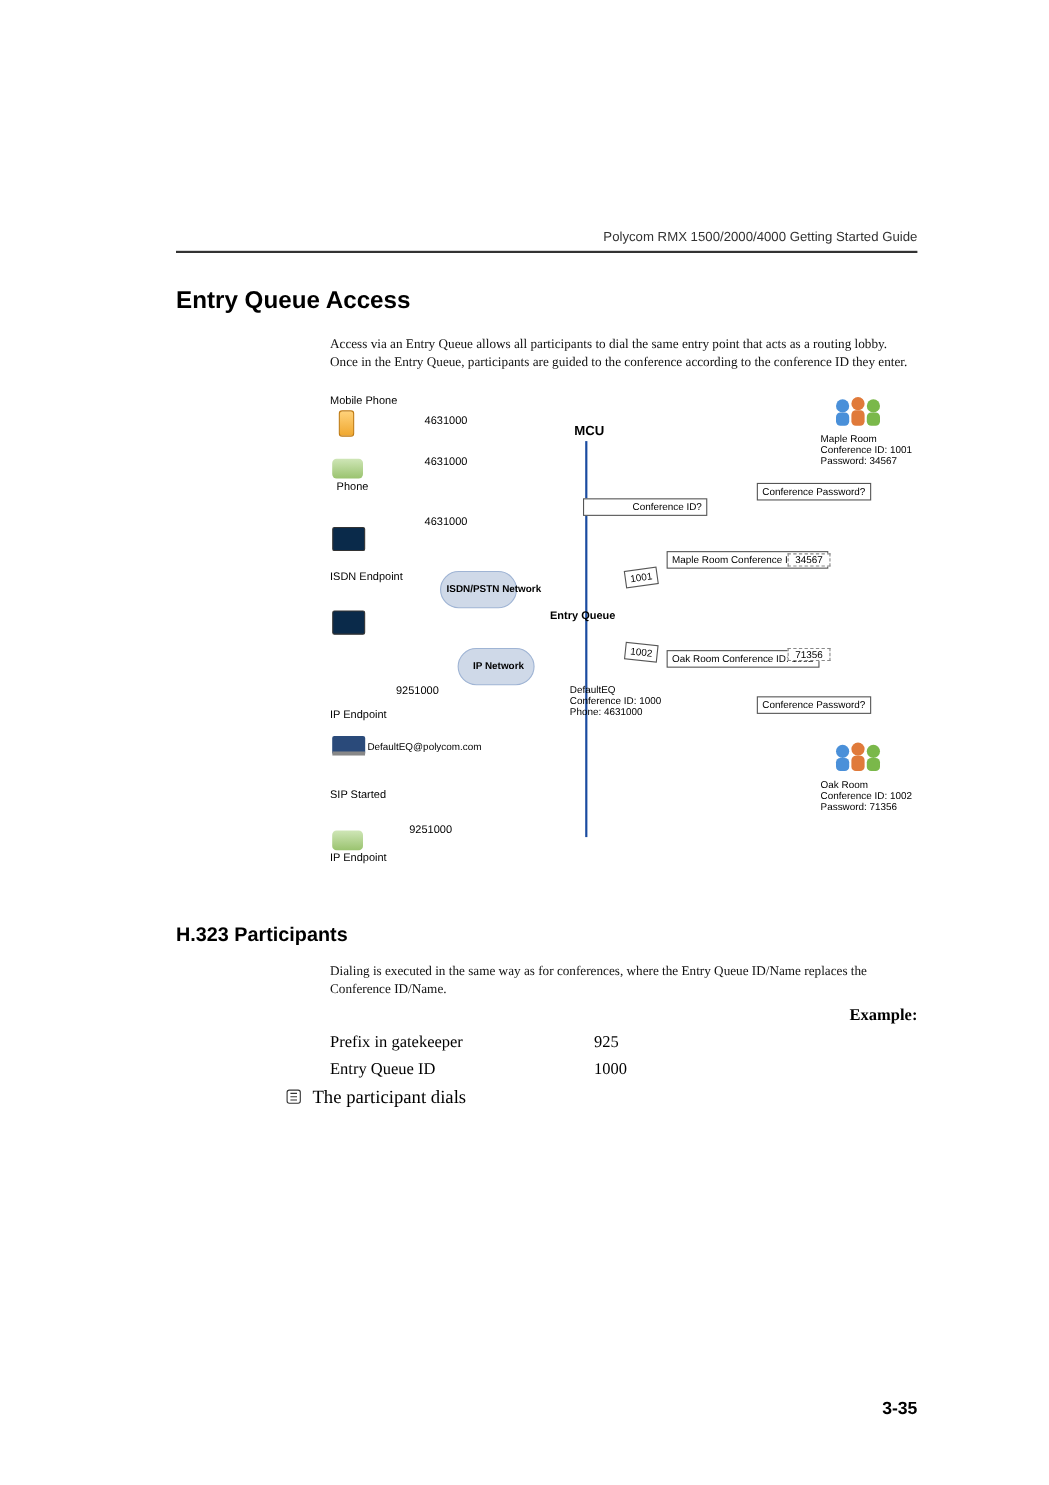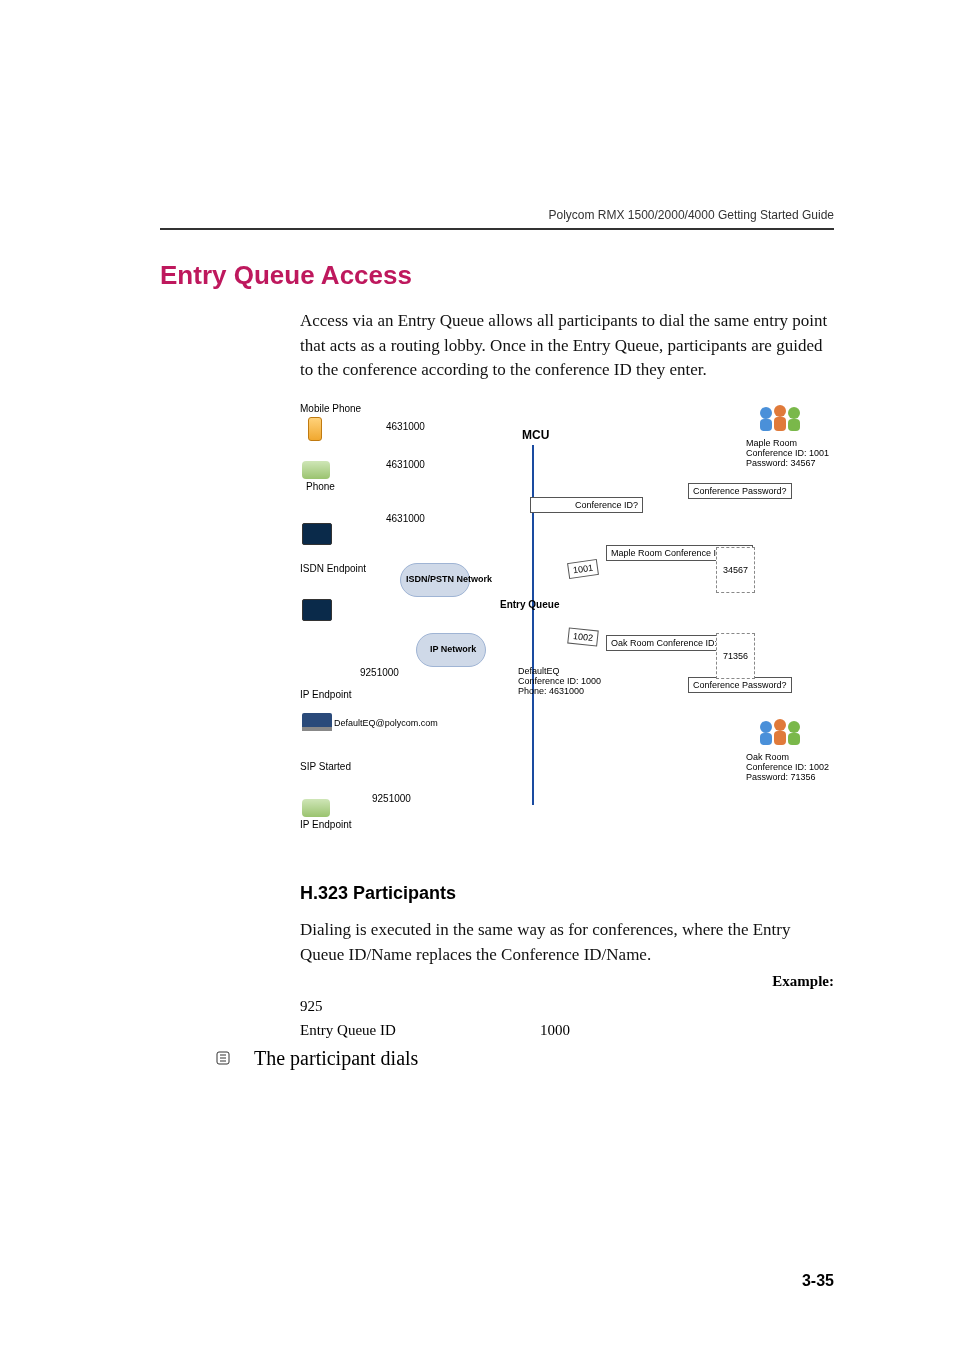--- a/index.html
+++ b/index.html
@@ -25,79 +25,78 @@
     position: absolute;
     top: 208px;
     right: 120px;
     font-family: Arial, Helvetica, sans-serif;
     font-size: 12px;
     color: #333;
   }
   .section-title {
     font-family: Arial, Helvetica, sans-serif;
     font-weight: bold;
-    font-size: 26px;
-    color: #be185d;
+    font-size: 22px;
+    color: #000000;
     margin-top: 60px;
     margin-bottom: 18px;
   }
   .body-text {
-    font-size: 17px;
+    font-size: 12px;
     line-height: 1.45;
     margin-left: 140px;
     margin-bottom: 12px;
     color: #111;
   }
   .diagram {
     margin-left: 140px;
     margin-top: 20px;
     margin-bottom: 30px;
     width: 540px;
     height: 440px;
     position: relative;
     font-family: Arial, Helvetica, sans-serif;
     font-size: 10px;
     color: #000;
   }
   .d-label { position: absolute; font-size: 10px; line-height: 1.1; }
   .d-small { font-size: 9px; }
   .d-box { position: absolute; border: 1px solid #555; padding: 2px 4px; background: #fff; font-size: 9px; }
-  .d-dashbox { position: absolute; border: 1px dashed #888; padding: 17px 6px; background: #fff; font-size: 9px; }
+  .d-dashbox { position: absolute; border: 1px dashed #888; padding: 0 6px; background: #fff; font-size: 9px; }
   .subsection-title {
     font-family: Arial, Helvetica, sans-serif;
     font-weight: bold;
     font-size: 18px;
     color: #000;
-    margin-left: 140px;
     margin-top: 40px;
     margin-bottom: 14px;
   }
   .example-label {
     font-weight: bold;
     font-size: 15px;
     margin-left: 140px;
     margin-top: 6px;
     margin-bottom: 4px;
     text-align: right;
   }
   .kv-row {
     margin-left: 140px;
     font-size: 15px;
     line-height: 1.6;
     display: flex;
   }
   .kv-key { width: 240px; }
   .kv-val { }
   .bullet-row {
-    margin-left: 56px;
-    font-size: 20px;
+    margin-left: 100px;
+    font-size: 17px;
     line-height: 1.6;
     display: flex;
     align-items: center;
-    gap: 24px;
+    gap: 10px;
   }
   .rmx-bullet {
     width: 14px; height: 14px; flex: 0 0 14px;
     display: inline-flex; align-items: center; justify-content: center;
   }
   .page-num {
     position: absolute;
     bottom: 60px;
     right: 120px;
     font-family: Arial, Helvetica, sans-serif;
@@ -219,20 +218,21 @@
     </span>
   </div>
 
   <h3 class="subsection-title">H.323 Participants</h3>
 
   <p class="body-text" style="margin-bottom:6px;">Dialing is executed in the same way as for conferences, where the Entry Queue ID/Name replaces the Conference ID/Name.</p>
 
   <p class="example-label">Example:</p>
 
   <div class="kv-row">
+    <span class="kv-key">Prefix in gatekeeper</span>
     <span class="kv-val">925</span>
   </div>
   <div class="kv-row">
     <span class="kv-key">Entry Queue ID</span>
     <span class="kv-val">1000</span>
   </div>
 
   <div class="bullet-row">
     <span class="rmx-bullet">
       <svg viewBox="0 0 14 14" width="14" height="14">

